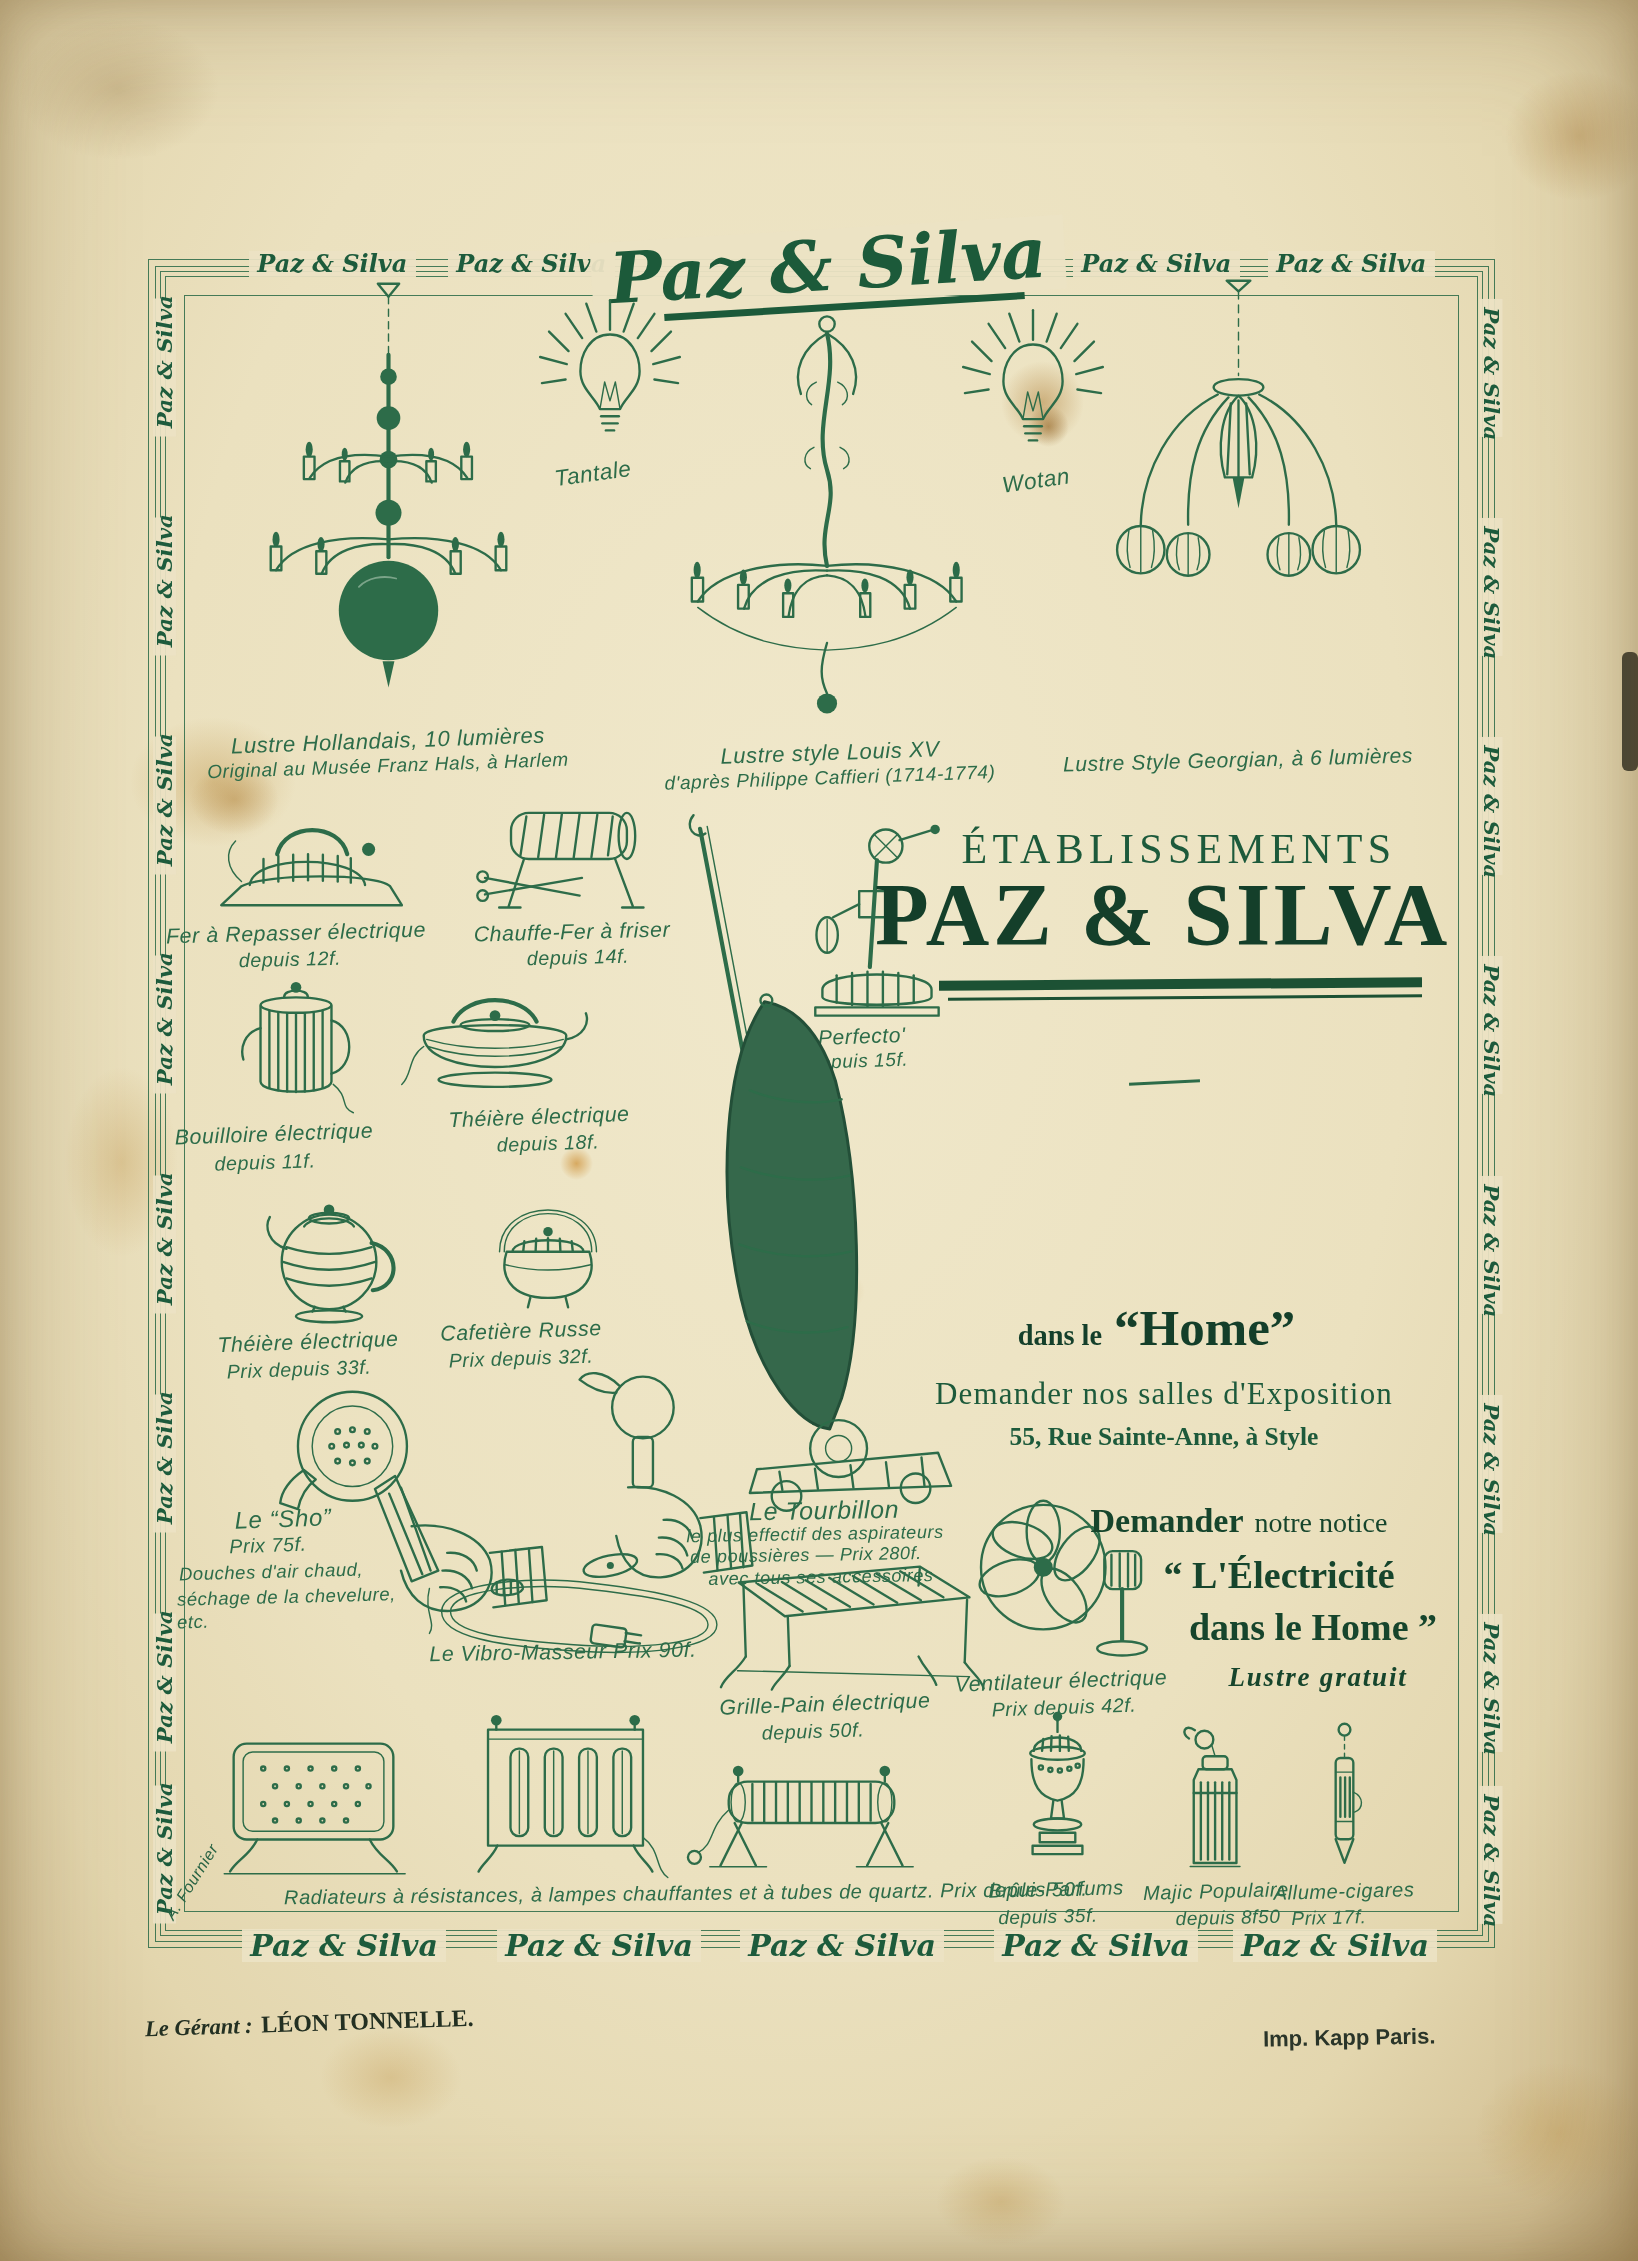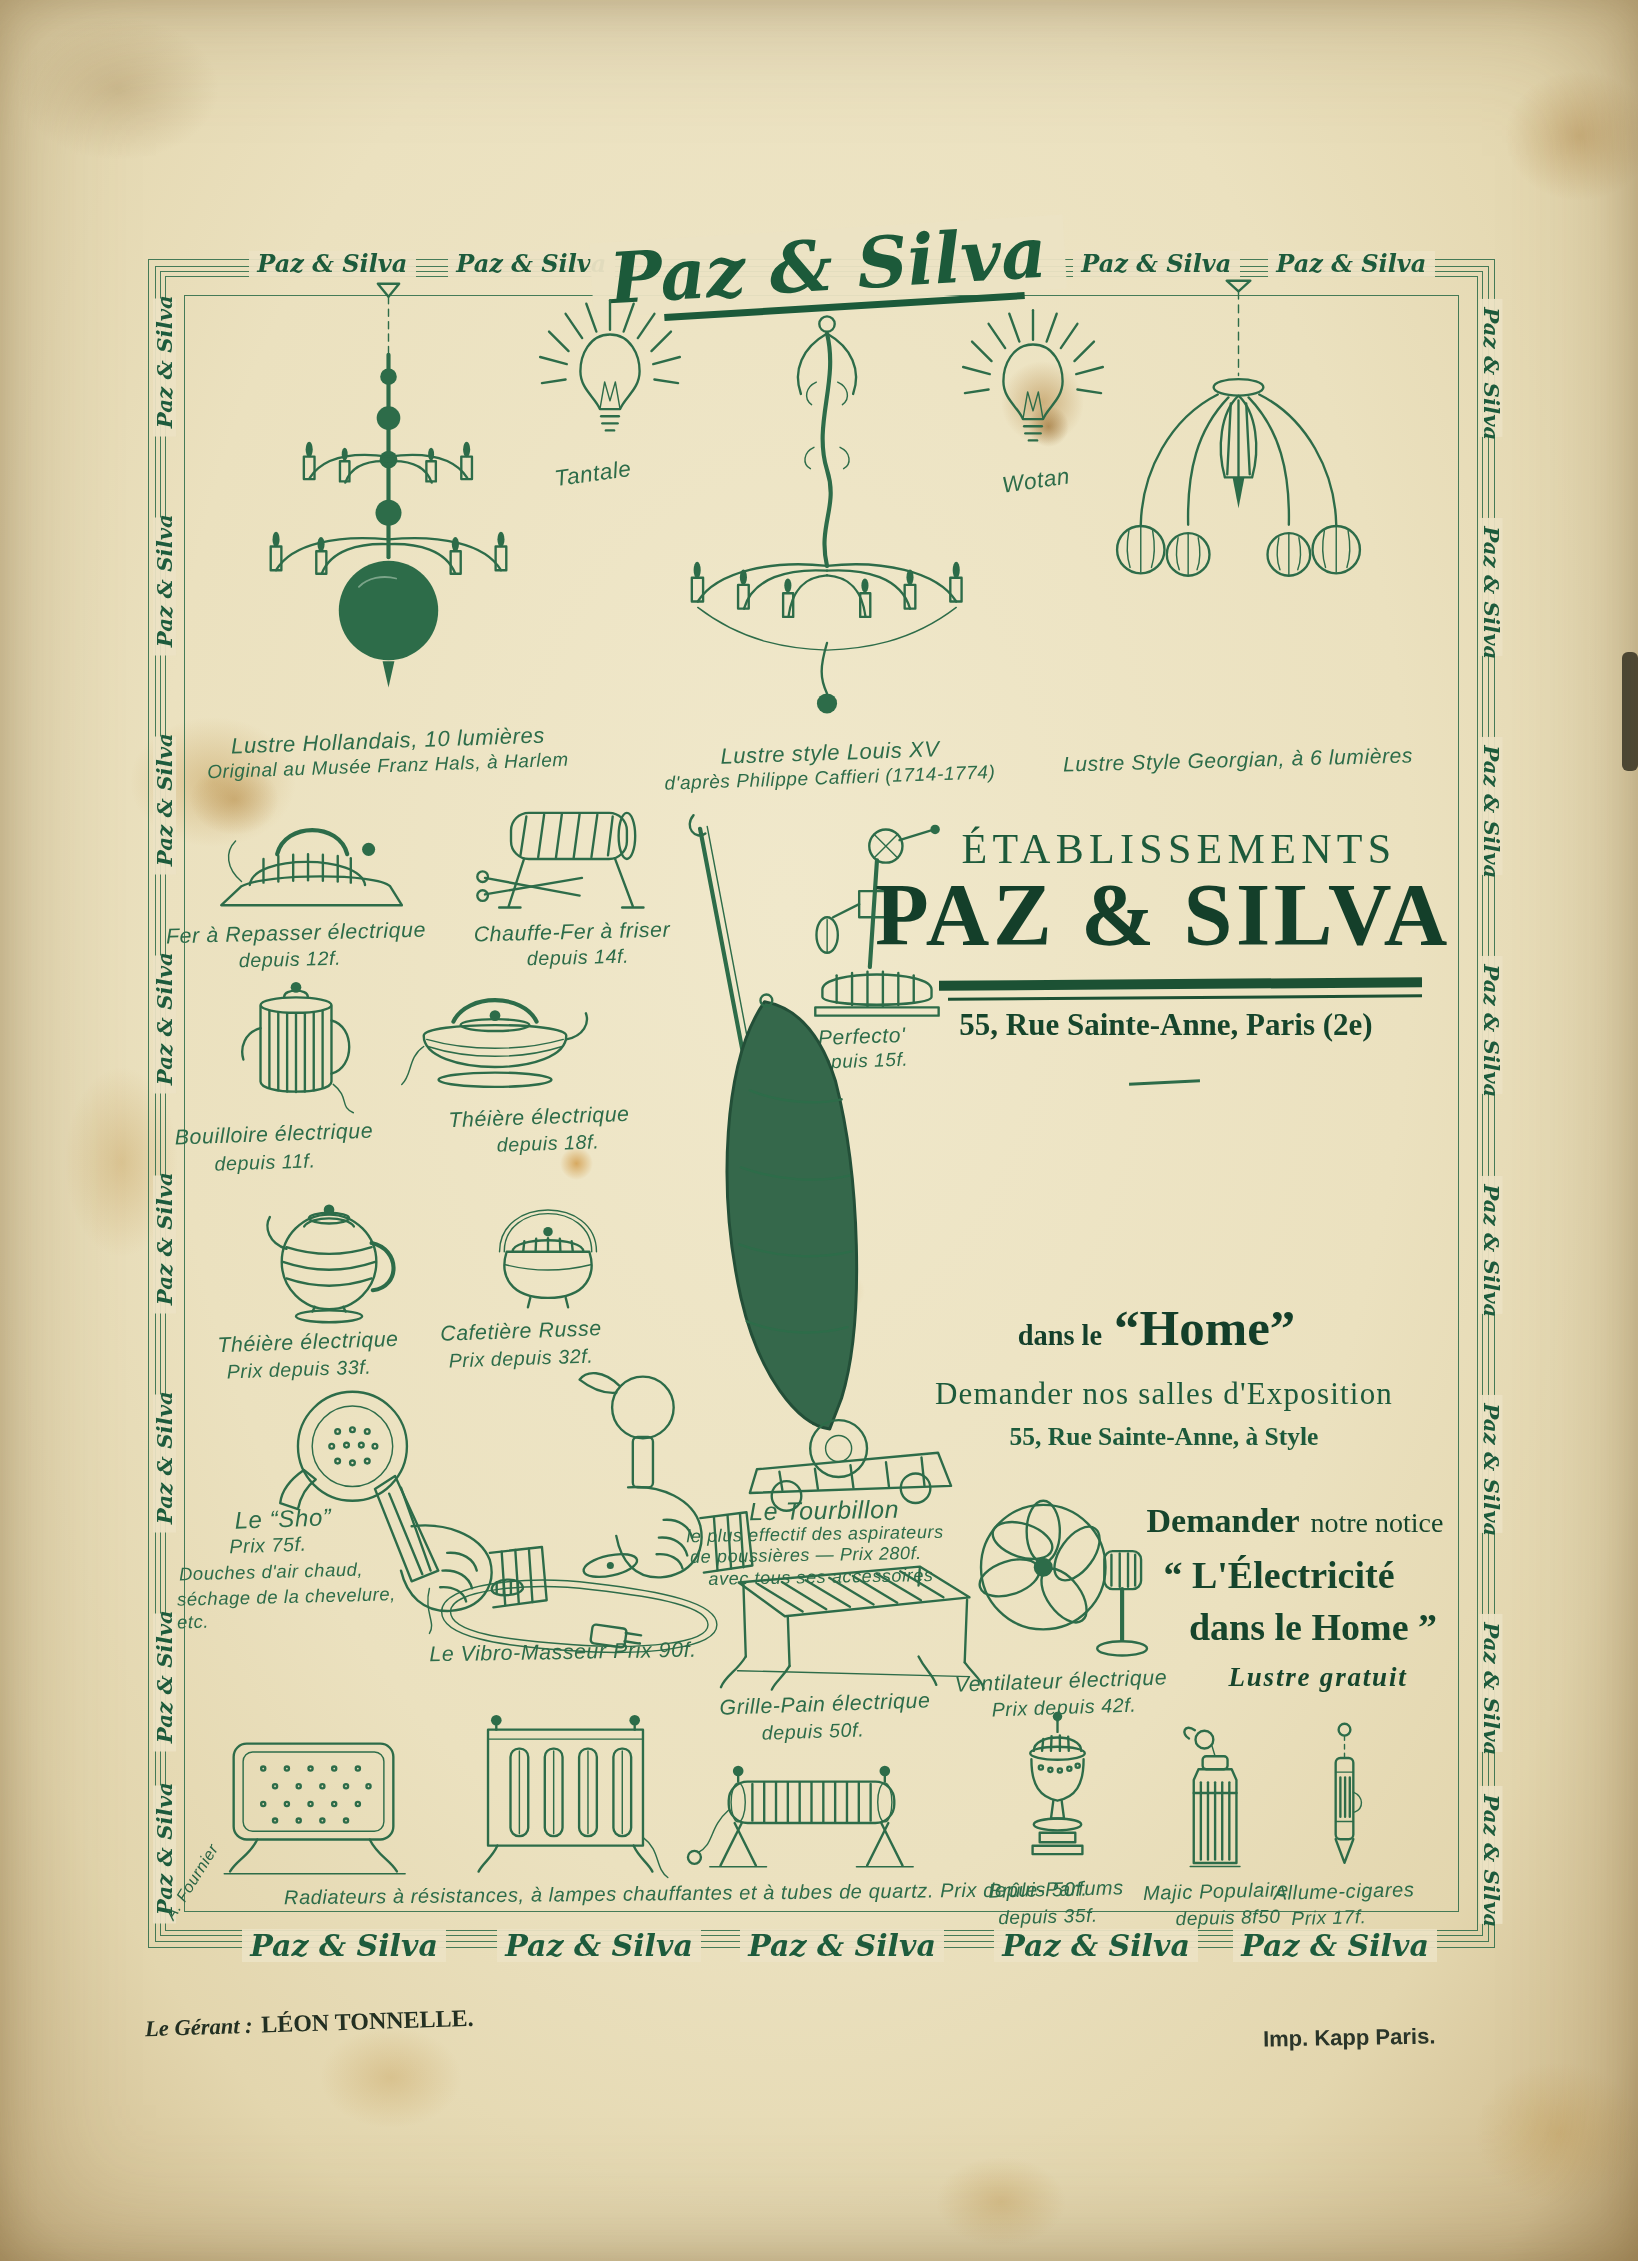--- a/index.html
+++ b/index.html
@@ -687,33 +687,32 @@
   </svg>
   <div class="cap cc" style="left:1344px;top:1880px;font-size:20px;transform:translateX(-50%) rotate(-1.5deg);">Allume-cigares</div>
   <div class="cap cc" style="left:1329px;top:1907px;font-size:19px;transform:translateX(-50%) rotate(-1.5deg);">Prix 17f.</div>
 
   <div class="cap" style="left:149px;top:1873px;font-size:16px;transform:rotate(-58deg);color:#2a644434;color:#2a6444;">A. Fournier</div>
 
   <div class="ser" style="left:1179px;top:825px;transform:translateX(-50%);font-size:42px;letter-spacing:5.3px;color:#1d5a3b;">ÉTABLISSEMENTS</div>
   <div class="ser" style="left:1163px;top:864px;transform:translateX(-50%);font-size:88px;font-weight:bold;letter-spacing:3.6px;color:#143f2a;">PAZ &amp; SILVA</div>
   <div class="rule" style="left:939px;top:979px;width:483px;height:9.5px;transform:rotate(-0.4deg);"></div>
   <div class="rule" style="left:948px;top:996px;width:474px;height:3px;transform:rotate(-0.4deg);"></div>
-  <div class="ser" style="left:1166px;top:1007px;transform:translateX(-50%);font-size:31px;font-weight:bold;color:#16452c;">55, Rue Sainte-Anne, Paris (2e)</div>
   <div class="rule" style="left:1129px;top:1081px;width:71px;height:3px;transform:rotate(-3deg);background:#2d6c49;"></div>
 
 
   <div style="position:absolute;left:856px;top:1299px;width:601px;display:flex;align-items:baseline;justify-content:center;gap:12px;white-space:nowrap;">
     <span class="ser" style="position:static;font-size:28.4px;font-weight:bold;color:#143f2a;text-align:right;">dans le</span>
     <span class="ser" style="position:static;font-size:51px;font-weight:bold;color:#143f2a;">“Home”</span>
   </div>
 
   <div class="ser" style="left:1164px;top:1376px;transform:translateX(-50%);font-size:31px;letter-spacing:1.2px;color:#1d5a3b;">Demander  nos  salles  d'Exposition</div>
   <div class="ser" style="left:1164px;top:1422px;transform:translateX(-50%);font-size:25.5px;font-weight:bold;color:#1d5a3b;">55, Rue Sainte-Anne, à Style</div>
 
-  <div style="position:absolute;left:1295px;top:1502px;transform:translateX(-50%);white-space:nowrap;">
+  <div style="position:absolute;left:1239px;top:1502px;transform:translateX(-50%);white-space:nowrap;">
     <span class="ser" style="position:static;font-size:34px;font-weight:bold;color:#16452c;">Demander</span>
     <span class="ser" style="position:static;font-size:28px;color:#16452c;margin-left:8.3px;">notre notice</span>
   </div>
   <div class="ser" style="left:1279px;top:1553px;transform:translateX(-50%);font-size:38px;font-weight:bold;color:#16452c;">“ L'Électricité</div>
   <div class="ser" style="left:1313px;top:1605px;transform:translateX(-50%);font-size:38px;font-weight:bold;color:#16452c;">dans le Home ”</div>
   <div class="ser" style="left:1318px;top:1662px;transform:translateX(-50%);font-size:27px;font-weight:bold;font-style:italic;letter-spacing:1.8px;color:#16452c;">Lustre  gratuit</div>
 
   <div style="position:absolute;left:145px;top:2010px;transform:rotate(-1.8deg);white-space:nowrap;">
     <span class="ser" style="position:static;font-size:22.5px;font-weight:bold;font-style:italic;color:#233022;">Le Gérant :</span>
     <span class="ser" style="position:static;font-size:24px;font-weight:bold;color:#233022;margin-left:6px;">LÉON TONNELLE.</span>

